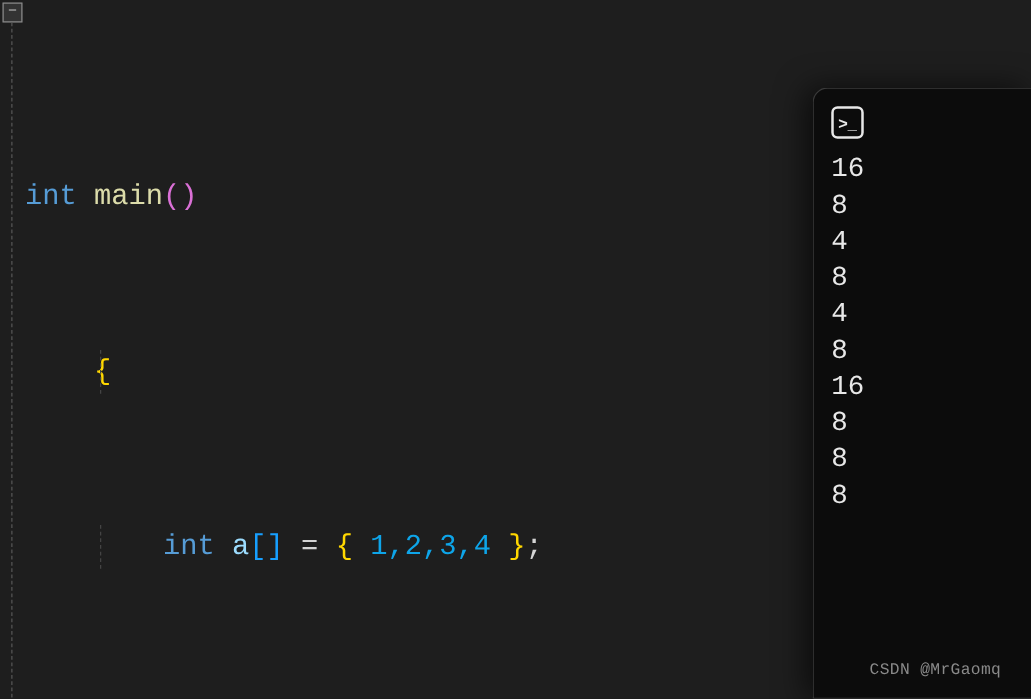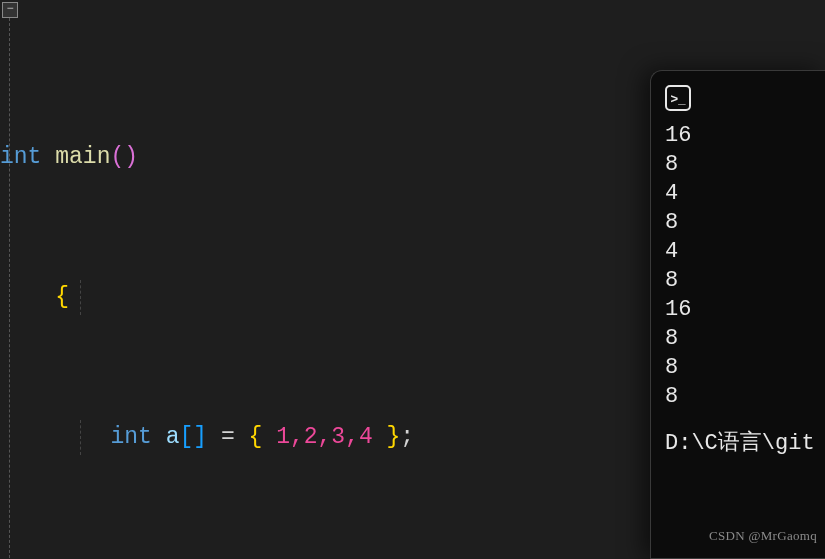--- a/index.html
+++ b/index.html
@@ -1,38 +1,38 @@
 <!DOCTYPE html>
 <html><head>
 <meta charset="utf-8">
 <style>
 html,body{margin:0;padding:0;width:825px;height:559px;overflow:hidden;background:#1e1e1e;font-family:Consolas,"Courier New",monospace;font-size:23px;line-height:35px}
 .editor{position:absolute;left:0;top:0;width:825px;height:559px;background:#1e1e1e;color:#d4d4d4;white-space:pre}
-.editor .line{position:relative;height:35px}
+.editor .line{position:relative;padding-left:20px;height:35px}
 .gutter{position:absolute;left:0;top:0;width:20px;height:559px;pointer-events:none}
 .gutter .collapse{position:absolute;left:2px;top:2px;width:14px;height:14px;border:1px solid #888;background:#333;font-size:12px;line-height:12px;text-align:center;color:#bbb}
 .gutter .vline{position:absolute;left:9px;top:18px;width:0;height:540px;border-left:1px dashed #555}
 .indent-guide{position:absolute;top:0;bottom:0;width:0;border-left:1px dashed #444}
 .ig1{left:80px}
 .typ{color:#569cd6}
 .fn{color:#dcdcaa}
-.num{color:#ec4899}
+.num{color:#0ea5e9}
 .op{color:#d4d4d4}
 .id{color:#9cdcfe}
 .brace{color:#ffd700}
 .paren{color:#da70d6}
 .brack{color:#179fff}
 .pun{color:#d4d4d4}
 .terminal{position:absolute;right:0;top:70px;width:175px;height:489px;background:#0c0c0c;border:1px solid #3a3a3a;border-top-left-radius:12px;border-right:none;color:#e8e8e8;font-family:Consolas,"Courier New",monospace;font-size:22px;line-height:29px;padding:14px 0 0 14px;box-sizing:border-box;box-shadow:-6px 0 24px rgba(0,0,0,.6)}
 .terminal .titlebar{display:flex;align-items:center;gap:10px;margin-bottom:10px;font-family:"Segoe UI",Arial,sans-serif;font-size:22px;font-weight:600}
 .terminal .titlebar .ticon{width:22px;height:22px;border:2px solid #e8e8e8;border-radius:5px;display:flex;align-items:center;justify-content:center;font-size:13px;font-weight:bold}
 .terminal .out{margin-top:6px}
 .terminal .path{margin-top:18px;white-space:nowrap;overflow:hidden}
 .terminal .prompt{margin-top:4px;white-space:nowrap;overflow:hidden}
-.watermark{position:absolute;right:8px;bottom:6px;font-family:Liberation Serif, serif;font-size:13px;color:#8a8a8a;letter-spacing:.3px}
+.watermark{position:absolute;right:24px;bottom:6px;font-family:Liberation Mono, monospace;font-size:13px;color:#8a8a8a;letter-spacing:.3px}
 </style>
 </head>
 <body>
 
 <div class="editor">
   <div class="gutter">
     <div class="collapse">−</div>
     <div class="vline"></div>
   </div>
 
@@ -76,16 +76,15 @@
     <div>8</div>
     <div>4</div>
     <div>8</div>
     <div>4</div>
     <div>8</div>
     <div>16</div>
     <div>8</div>
     <div>8</div>
     <div>8</div>
   </div>
-  <div class="path">D:\C语言\git</div>
 </div>
 
 <div class="watermark">CSDN @MrGaomq</div>
 
 </body></html>

